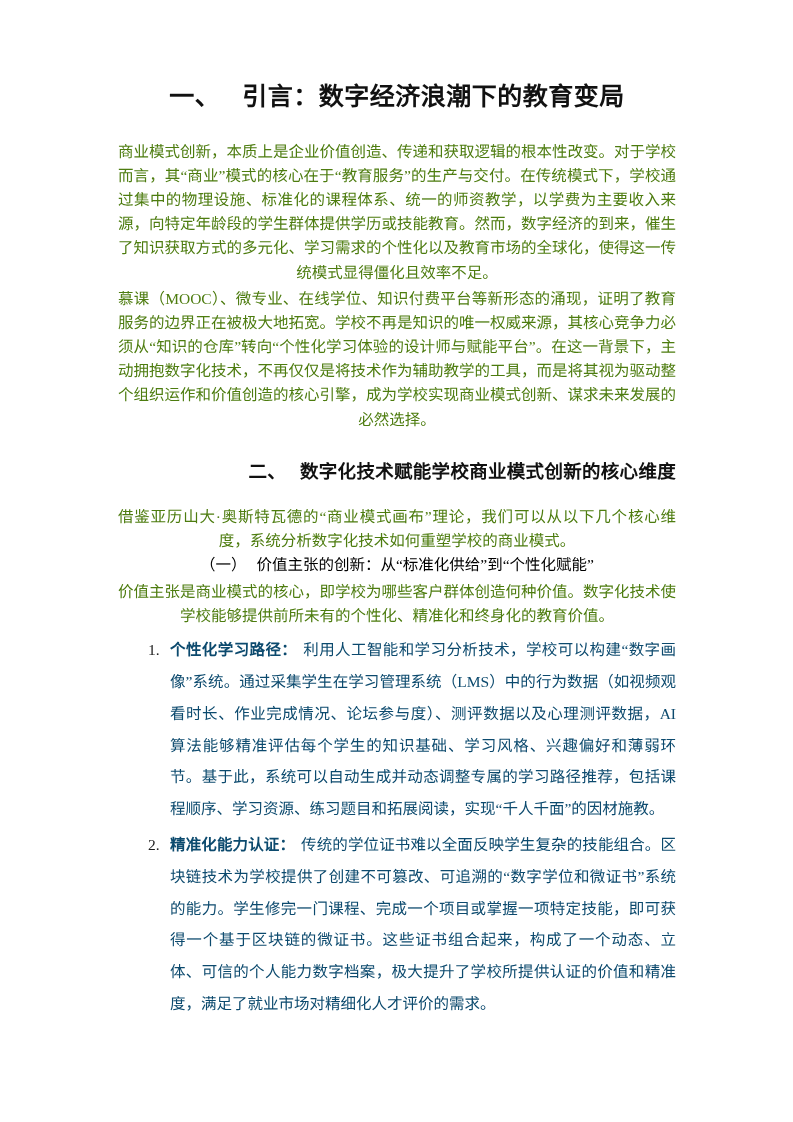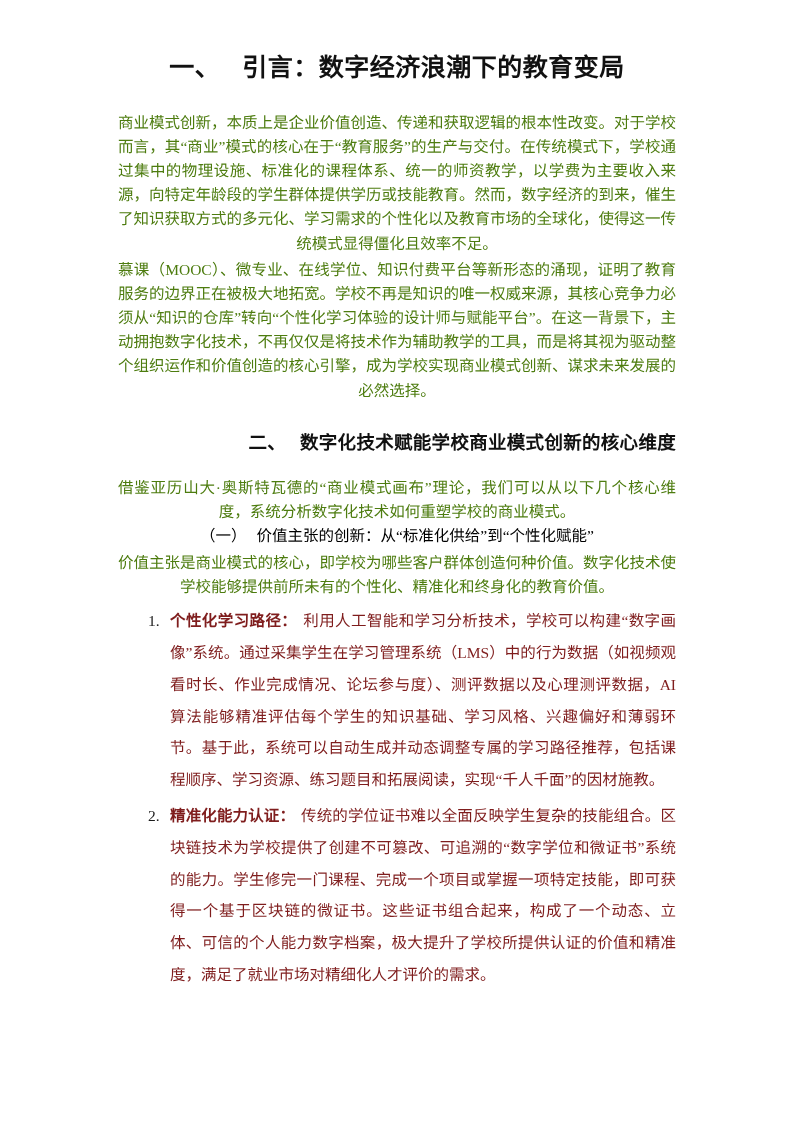--- a/index.html
+++ b/index.html
@@ -15,21 +15,21 @@
     color: #1a1a1a;
     -webkit-font-smoothing: antialiased;
     overflow: hidden;
   }
 
   .page {
     position: relative;
     width: 793px;
     height: 1122px;
     box-sizing: border-box;
-    padding: 51px 117px 60px 118px;
+    padding: 80px 117px 60px 118px;
     background: #ffffff;
   }
 
   
   .h1 {
     font-size: 25px;
     font-weight: bold;
     line-height: 1.35;
     text-align: center;
     margin: 0 0 26px 0;
@@ -80,21 +80,21 @@
   }
   ol.numlist > li {
     position: relative;
     counter-increment: item;
     font-size: 15.5px;
     line-height: 2.05;
     text-align: justify;
     text-justify: inter-ideograph;
     padding-left: 52px;
     margin-bottom: 4px;
-    color: #7f1d1d;
+    color: #0c4a6e;
   }
   ol.numlist > li::before {
     content: counter(item) ".";
     position: absolute;
     left: 30px;
     top: 0;
     width: 18px;
     font-size: 15.5px;
     line-height: 2.05;
     text-align: left;

